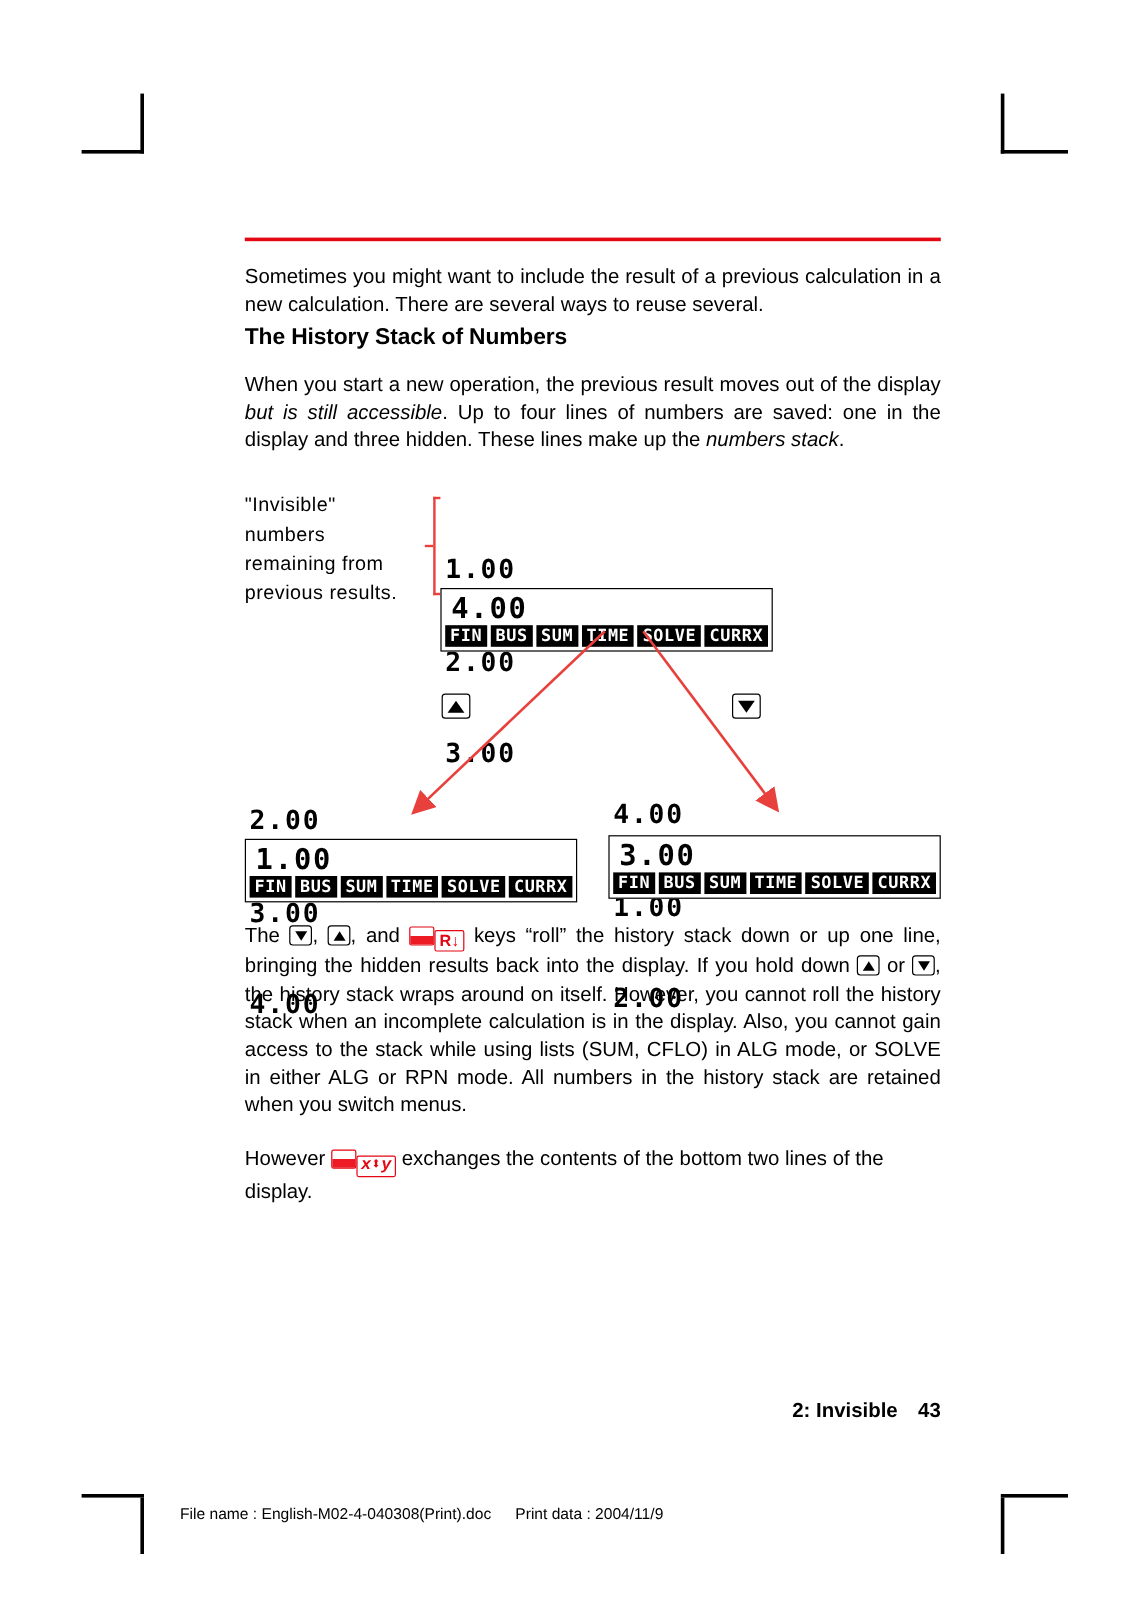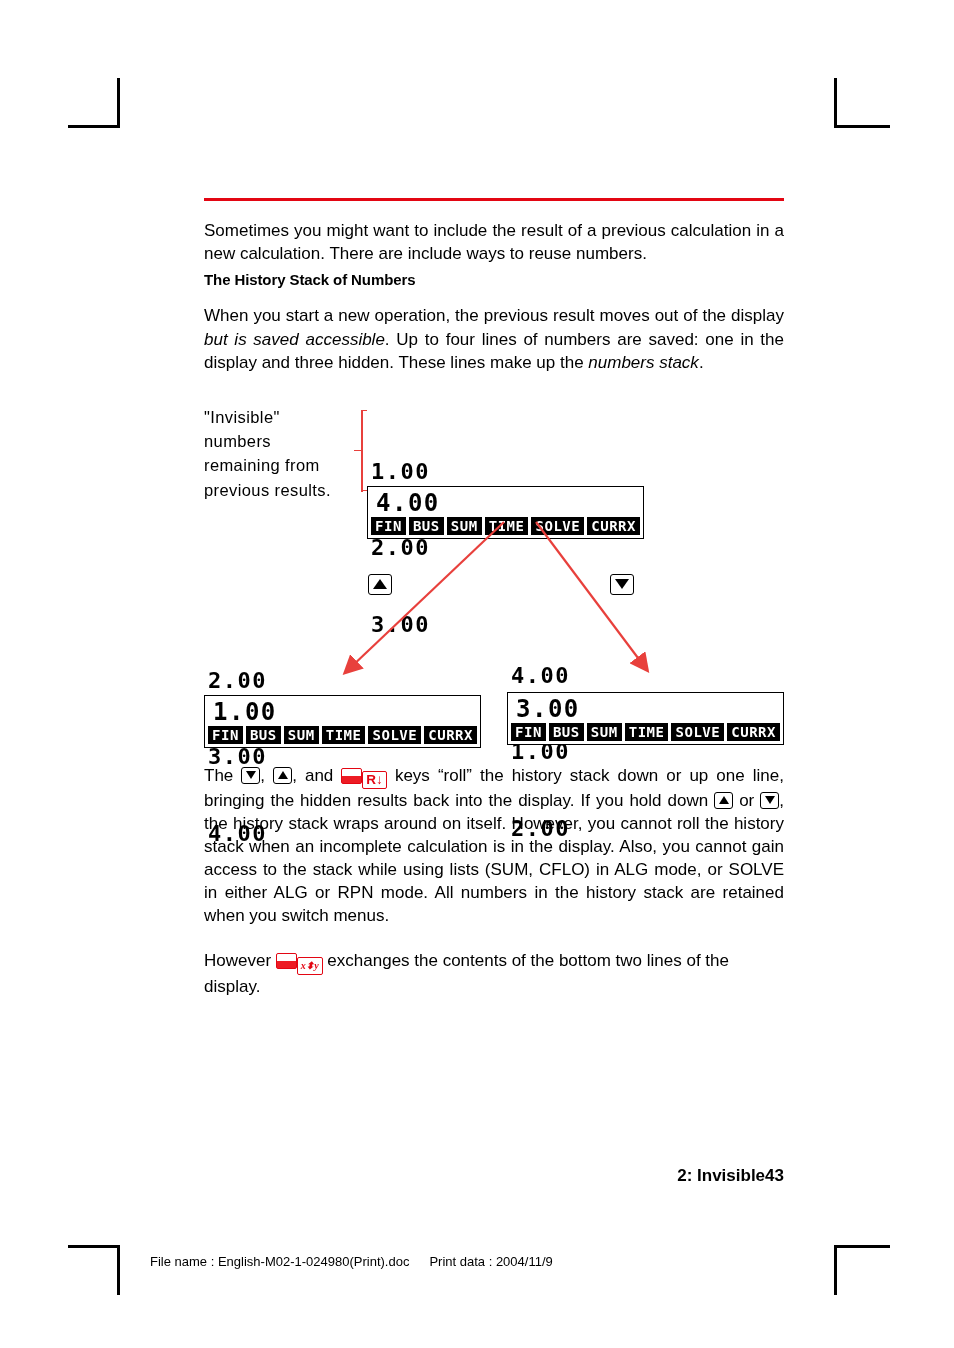--- a/index.html
+++ b/index.html
@@ -41,21 +41,21 @@
   .rule {
     height: 3px; background: #e30613; width: 580px;
     margin: 0 0 18px 0;
   }
 
   h1.chapter-title {
     font-size: 27px; font-weight: bold; letter-spacing: -0.2px;
     margin: 0 0 17px 0; line-height: 1.1;
   }
   h2.section-title {
-    font-size: 15px; font-weight: bold; letter-spacing: -0.1px;
+    font-size: 19px; font-weight: bold; letter-spacing: -0.1px;
     margin: 0 0 16px 0; line-height: 1.15;
   }
   p.body {
     font-size: 17px; line-height: 1.36; margin: 0 0 6px 0;
     text-align: justify; text-justify: inter-word;
   }
   p.body.ragged { text-align: left; }
   p.body em { font-style: italic; }
 
   .intro { margin-bottom: 30px; }
@@ -88,24 +88,24 @@
     background: linear-gradient(to bottom, #ffffff 0%, #ffffff 48%, #ed1c24 48%, #ed1c24 100%);
   }
   .redkey {
     display: inline-block;
     border: 1.6px solid #e30613;
     border-radius: 2px;
     padding: 0px 3px 1px 3px;
     min-width: 22px;
     text-align: center;
     color: #e30613;
-    font-family: Liberation Serif, serif;
+    font-family: Liberation Mono, monospace;
     font-weight: bold;
     font-style: italic;
-    font-size: 10px;
+    font-size: 14px;
     line-height: 15px;
     vertical-align: -3px;
     background: #fff;
   }
   .redkey.mono {
     font-family: "Liberation Sans", sans-serif;
     font-style: normal;
     font-size: 13.5px;
   }
 
@@ -186,21 +186,21 @@
   .diagkey.down .tri { border-left: 7px solid transparent; border-right: 7px solid transparent; border-top: 10px solid #000; }
 
   .arrows { position: absolute; left: 0; top: 0; width: 580px; height: 356px; pointer-events: none; }
 
   
   .page-footer {
     position: absolute; left: 204px; top: 1166px; width: 580px;
     text-align: right;
     font-size: 17px; font-weight: bold;
   }
-  .page-footer .pg { display: inline-block; }
+  .page-footer .pg { display: inline-block; margin-left: 17px; }
 
   .print-footer {
     position: absolute; left: 150px; top: 1254px;
     font-size: 13px;
     font-family: "Liberation Sans", sans-serif;
   }
   .print-footer .sep { display: inline-block; width: 20px; }
 </style>
 </head>
 <body>
@@ -220,25 +220,25 @@
 <div class="crop crop-br">
     <i class="v"></i>
     <i class="h"></i>
   </div>
 
 <div class="page">
 
   <div class="rule"></div>
 
 
-  <p class="body intro">Sometimes you might want to include the result of a previous calculation in a new calculation. There are include ways to reuse numbers.</p>
+  <p class="body intro">Sometimes you might want to include the result of a previous calculation in a new calculation. There are several ways to reuse several.</p>
 
   <h2 class="section-title">The History Stack of Numbers</h2>
 
-  <p class="body lead"><span>When you start a new operation, the previous result moves out of the display </span><em>but is saved accessible</em><span>. Up to four lines of numbers are saved: one in the display and three hidden. These lines make up the </span><em>numbers stack</em><span>.</span></p>
+  <p class="body lead"><span>When you start a new operation, the previous result moves out of the display </span><em>but is still accessible</em><span>. Up to four lines of numbers are saved: one in the display and three hidden. These lines make up the </span><em>numbers stack</em><span>.</span></p>
 
   <div class="diagram">
 
     <div class="callout" style="white-space: pre-line;">"Invisible"
 numbers
 remaining from
 previous results.</div>
 
     <div class="bracket">
       <i class="v"></i>
@@ -323,14 +323,14 @@
 
   <p class="body ragged" style="margin-top:22px;"><span>However </span><span class="shiftkey"></span><span class="redkey">x⬍y</span><span> exchanges the contents of the bottom two lines of the display.</span></p>
 
 </div>
 
 <div class="page-footer">
   <span>2: Invisible</span><span class="pg">43</span>
 </div>
 
 <div class="print-footer">
-  <span>File name : English-M02-1-024980(Print).doc</span><span class="sep"></span><span>Print data : 2004/11/9</span>
+  <span>File name : English-M02-4-040308(Print).doc</span><span class="sep"></span><span>Print data : 2004/11/9</span>
 </div>
 
 </body></html>

